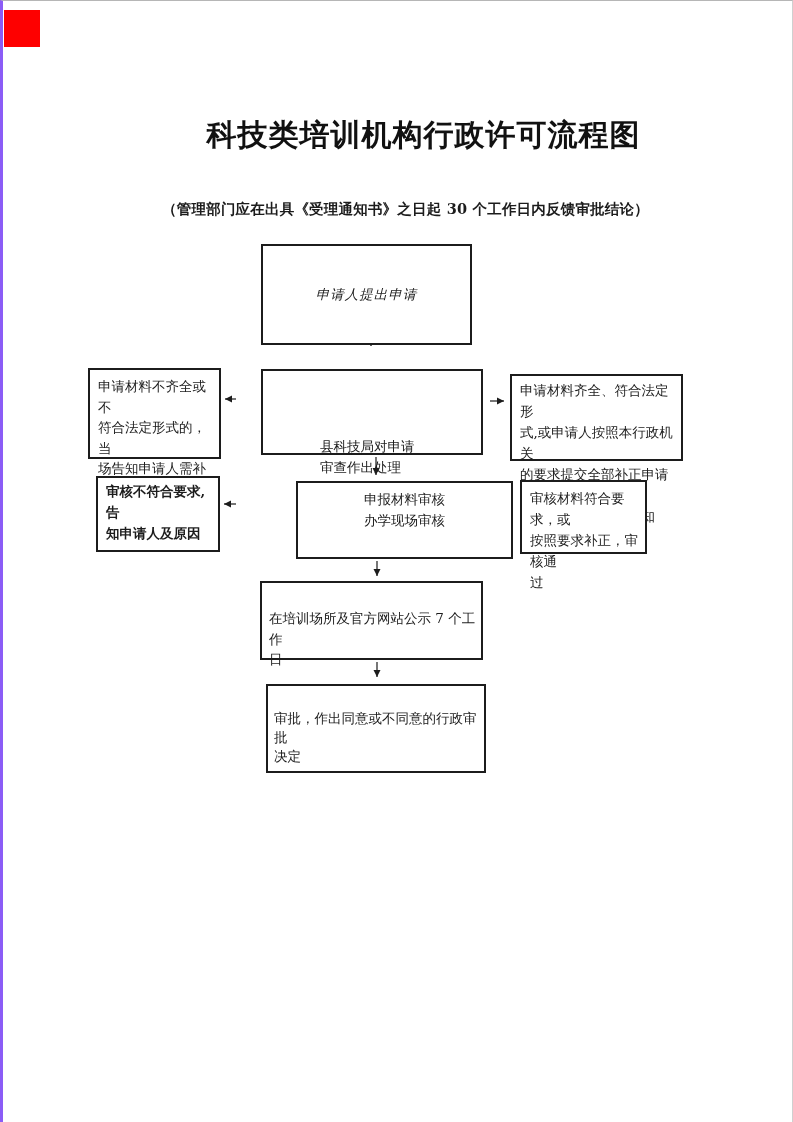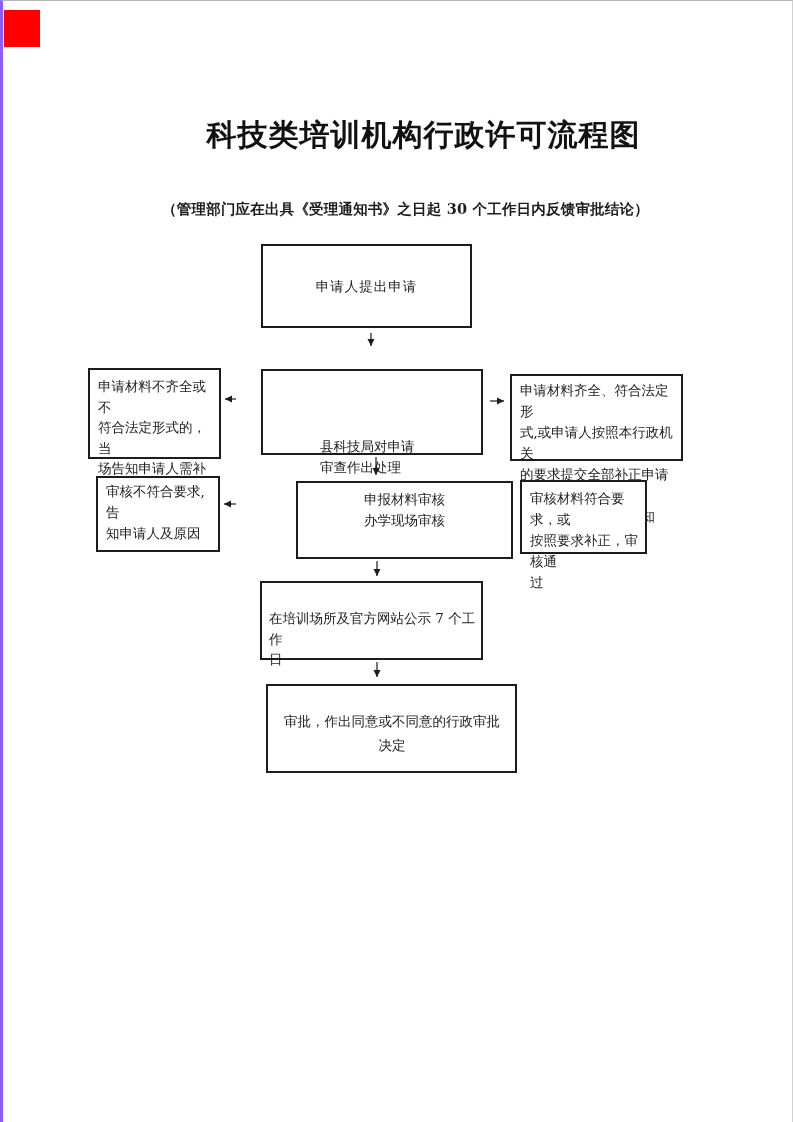--- a/index.html
+++ b/index.html
@@ -42,37 +42,37 @@
   .node {
     position:absolute; box-sizing:border-box;
     border:2px solid #1c1c1c;
     background:#ffffff;
     font-size:13.5px;
     line-height:21px;
     color:#1c1c1c;
   }
   .node .txt { position:absolute; white-space:pre-line; }
   
-  #n-apply     { left:258px; top:243px; width:211px; height:84px; display:flex; align-items:center; justify-content:center; }
+  #n-apply     { left:258px; top:243px; width:211px; height:101px; display:flex; align-items:center; justify-content:center;font-style:italic; }
   #n-apply .txt { position:static; letter-spacing:1px; }
   #n-review    { left:258px; top:368px; width:222px; height:86px; }
   #n-review .txt { left:57px; top:27px;margin-top:38px; }
   #n-incomplete{ left:85px;  top:367px; width:133px; height:91px; line-height:20.5px; }
   #n-incomplete .txt { left:8px; top:6px; }
   #n-complete  { left:507px; top:373px; width:173px; height:87px;padding-left:46px; }
   #n-complete .txt { left:8px; top:4px; }
   #n-audit     { left:260px; top:480px; width:217px; height:78px;margin-left:33px; }
   #n-audit .txt { left:0; right:0; top:6px; text-align:center; }
   #n-auditfail { left:93px;  top:475px; width:124px; height:76px; }
-  #n-auditfail .txt { left:8px; top:3px; }
+  #n-auditfail .txt { left:8px; top:3px;font-weight:bold; }
   #n-auditpass { left:517px; top:479px; width:127px; height:74px; }
   #n-auditpass .txt { left:8px; top:6px; }
   #n-publicity { left:257px; top:580px; width:223px; height:79px; line-height:20.5px;padding-left:10px; }
   #n-publicity .txt { left:7px; top:25px; right:5px; }
-  #n-decision  { left:263px; top:683px; width:251px; height:89px; line-height:24px;text-align:center; }
+  #n-decision  { left:263px; top:683px; width:220px; height:89px; line-height:19px; }
   #n-decision .txt { left:6px; top:23px; right:5px; }
 </style>
 </head>
 <body>
 
 <div class="page">
 
   <div class="red-marker"></div>
 
   <div class="doc-title">科技类培训机构行政许可流程图</div>

